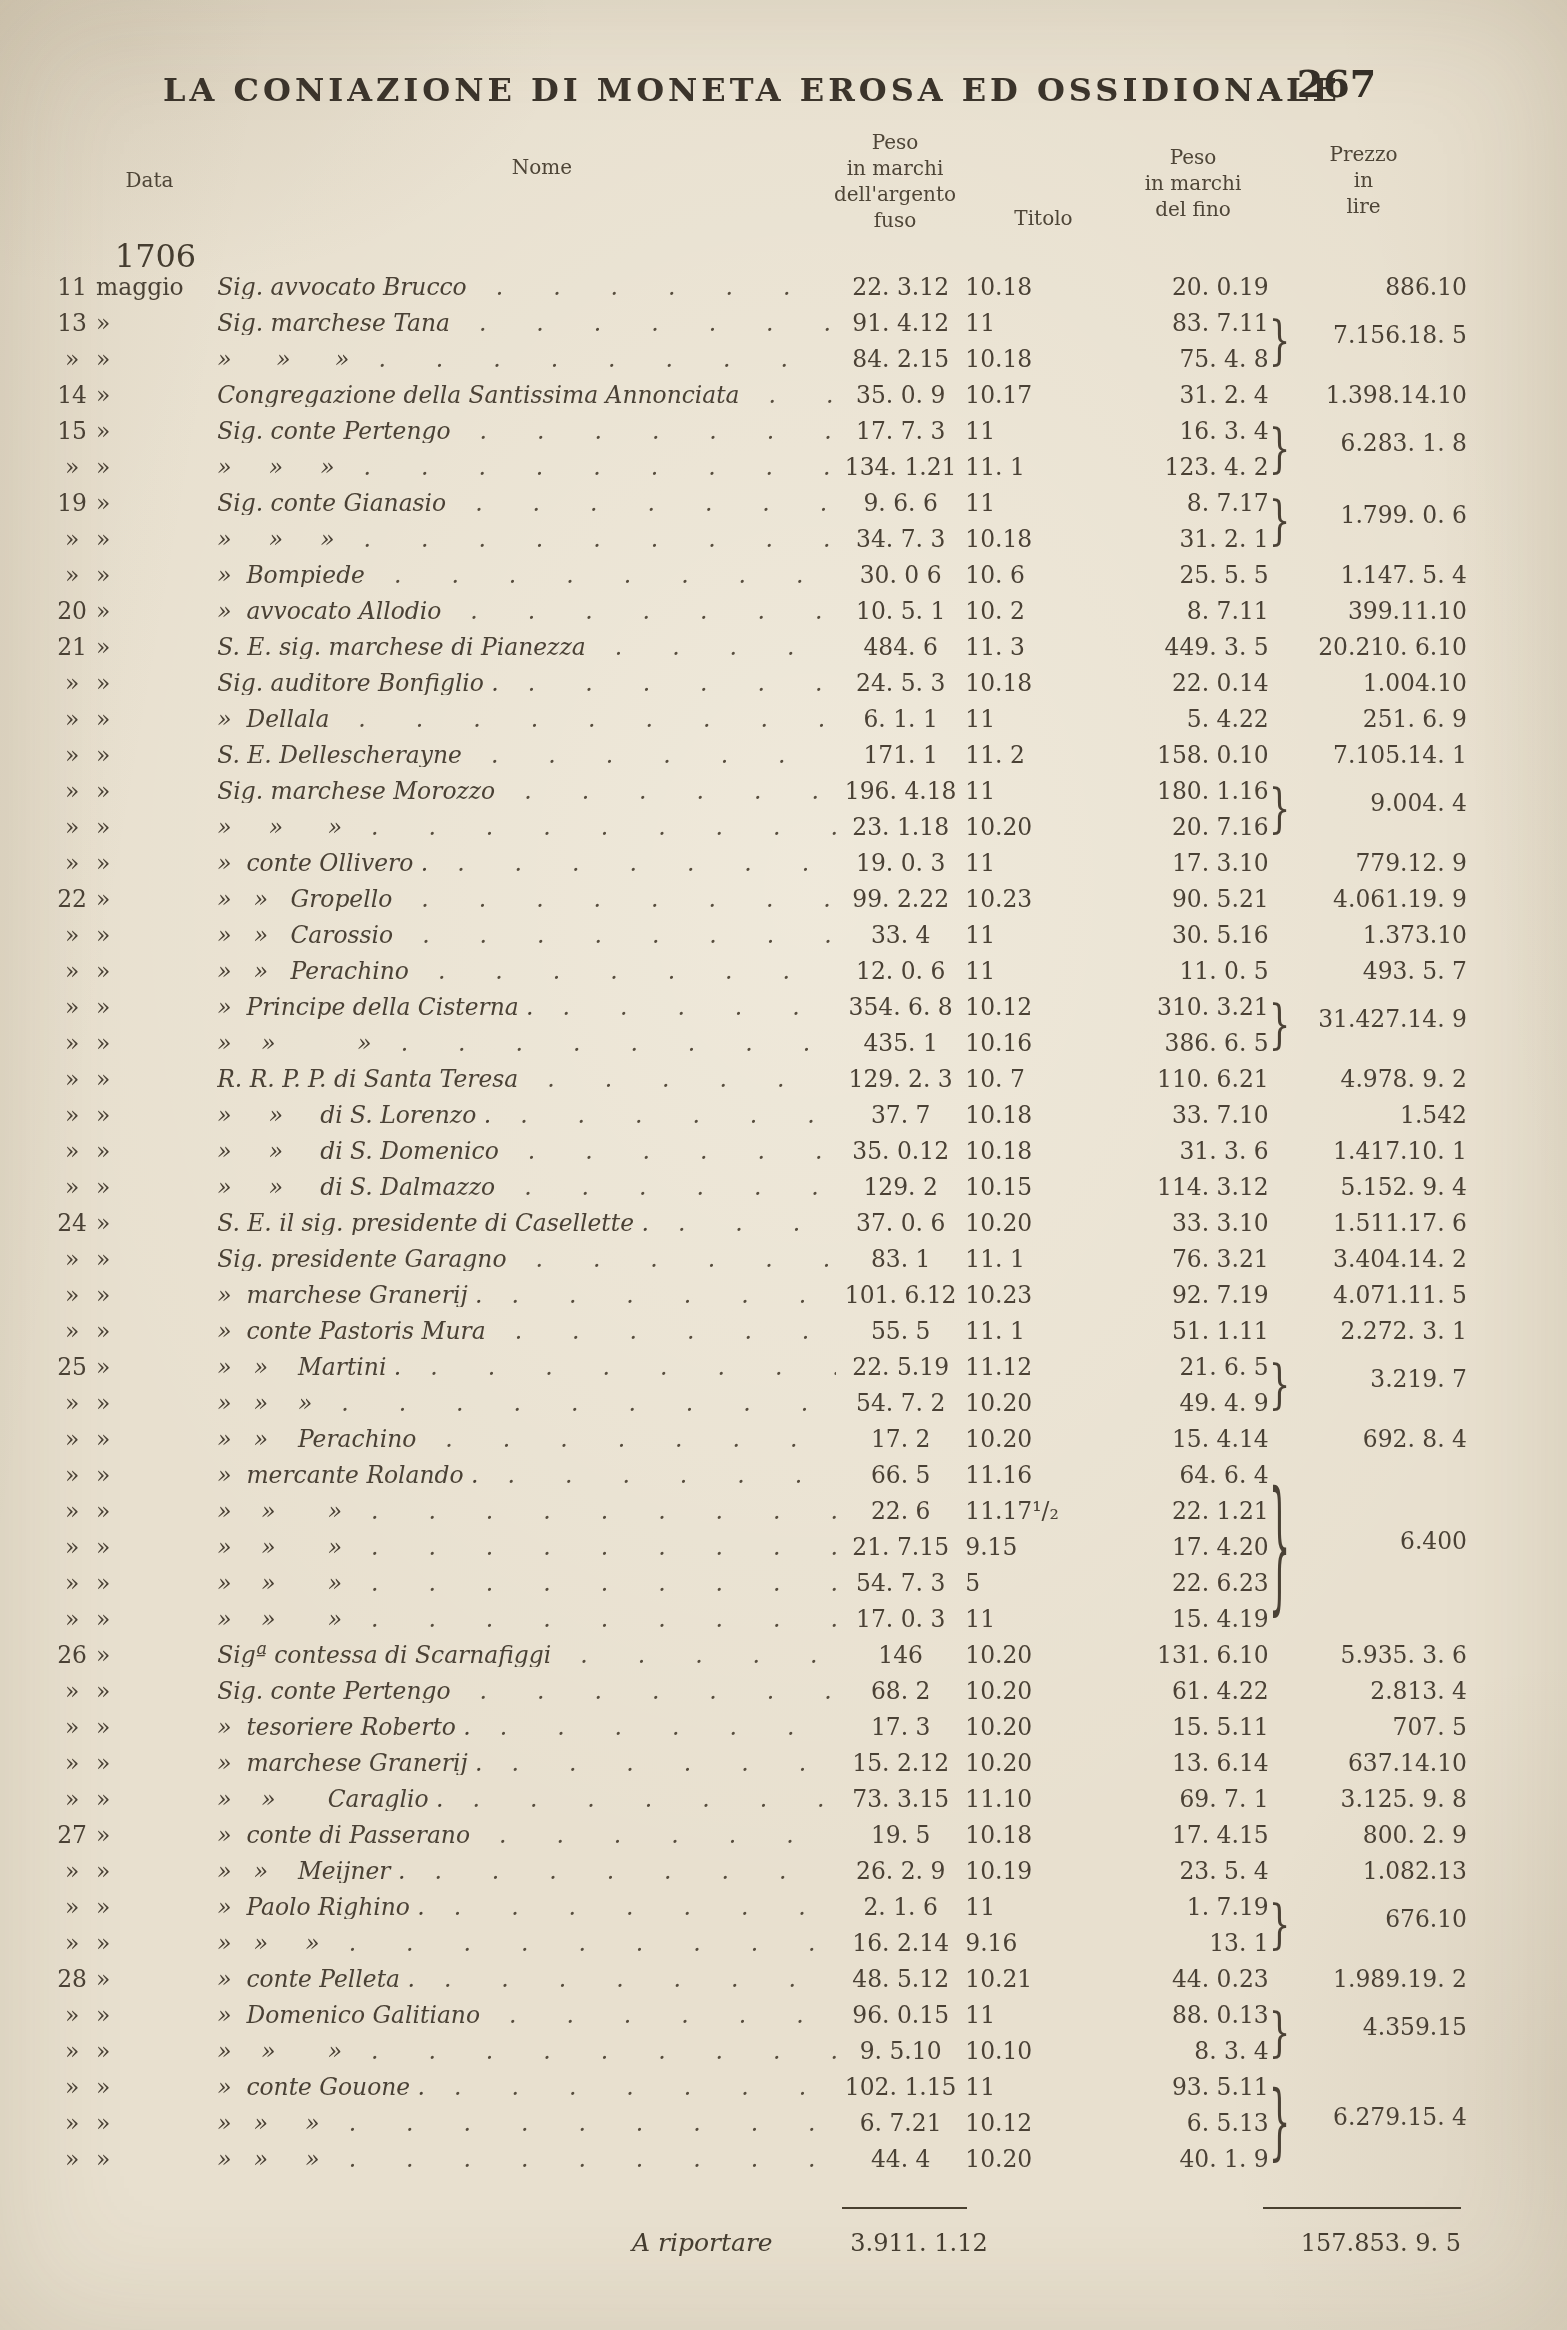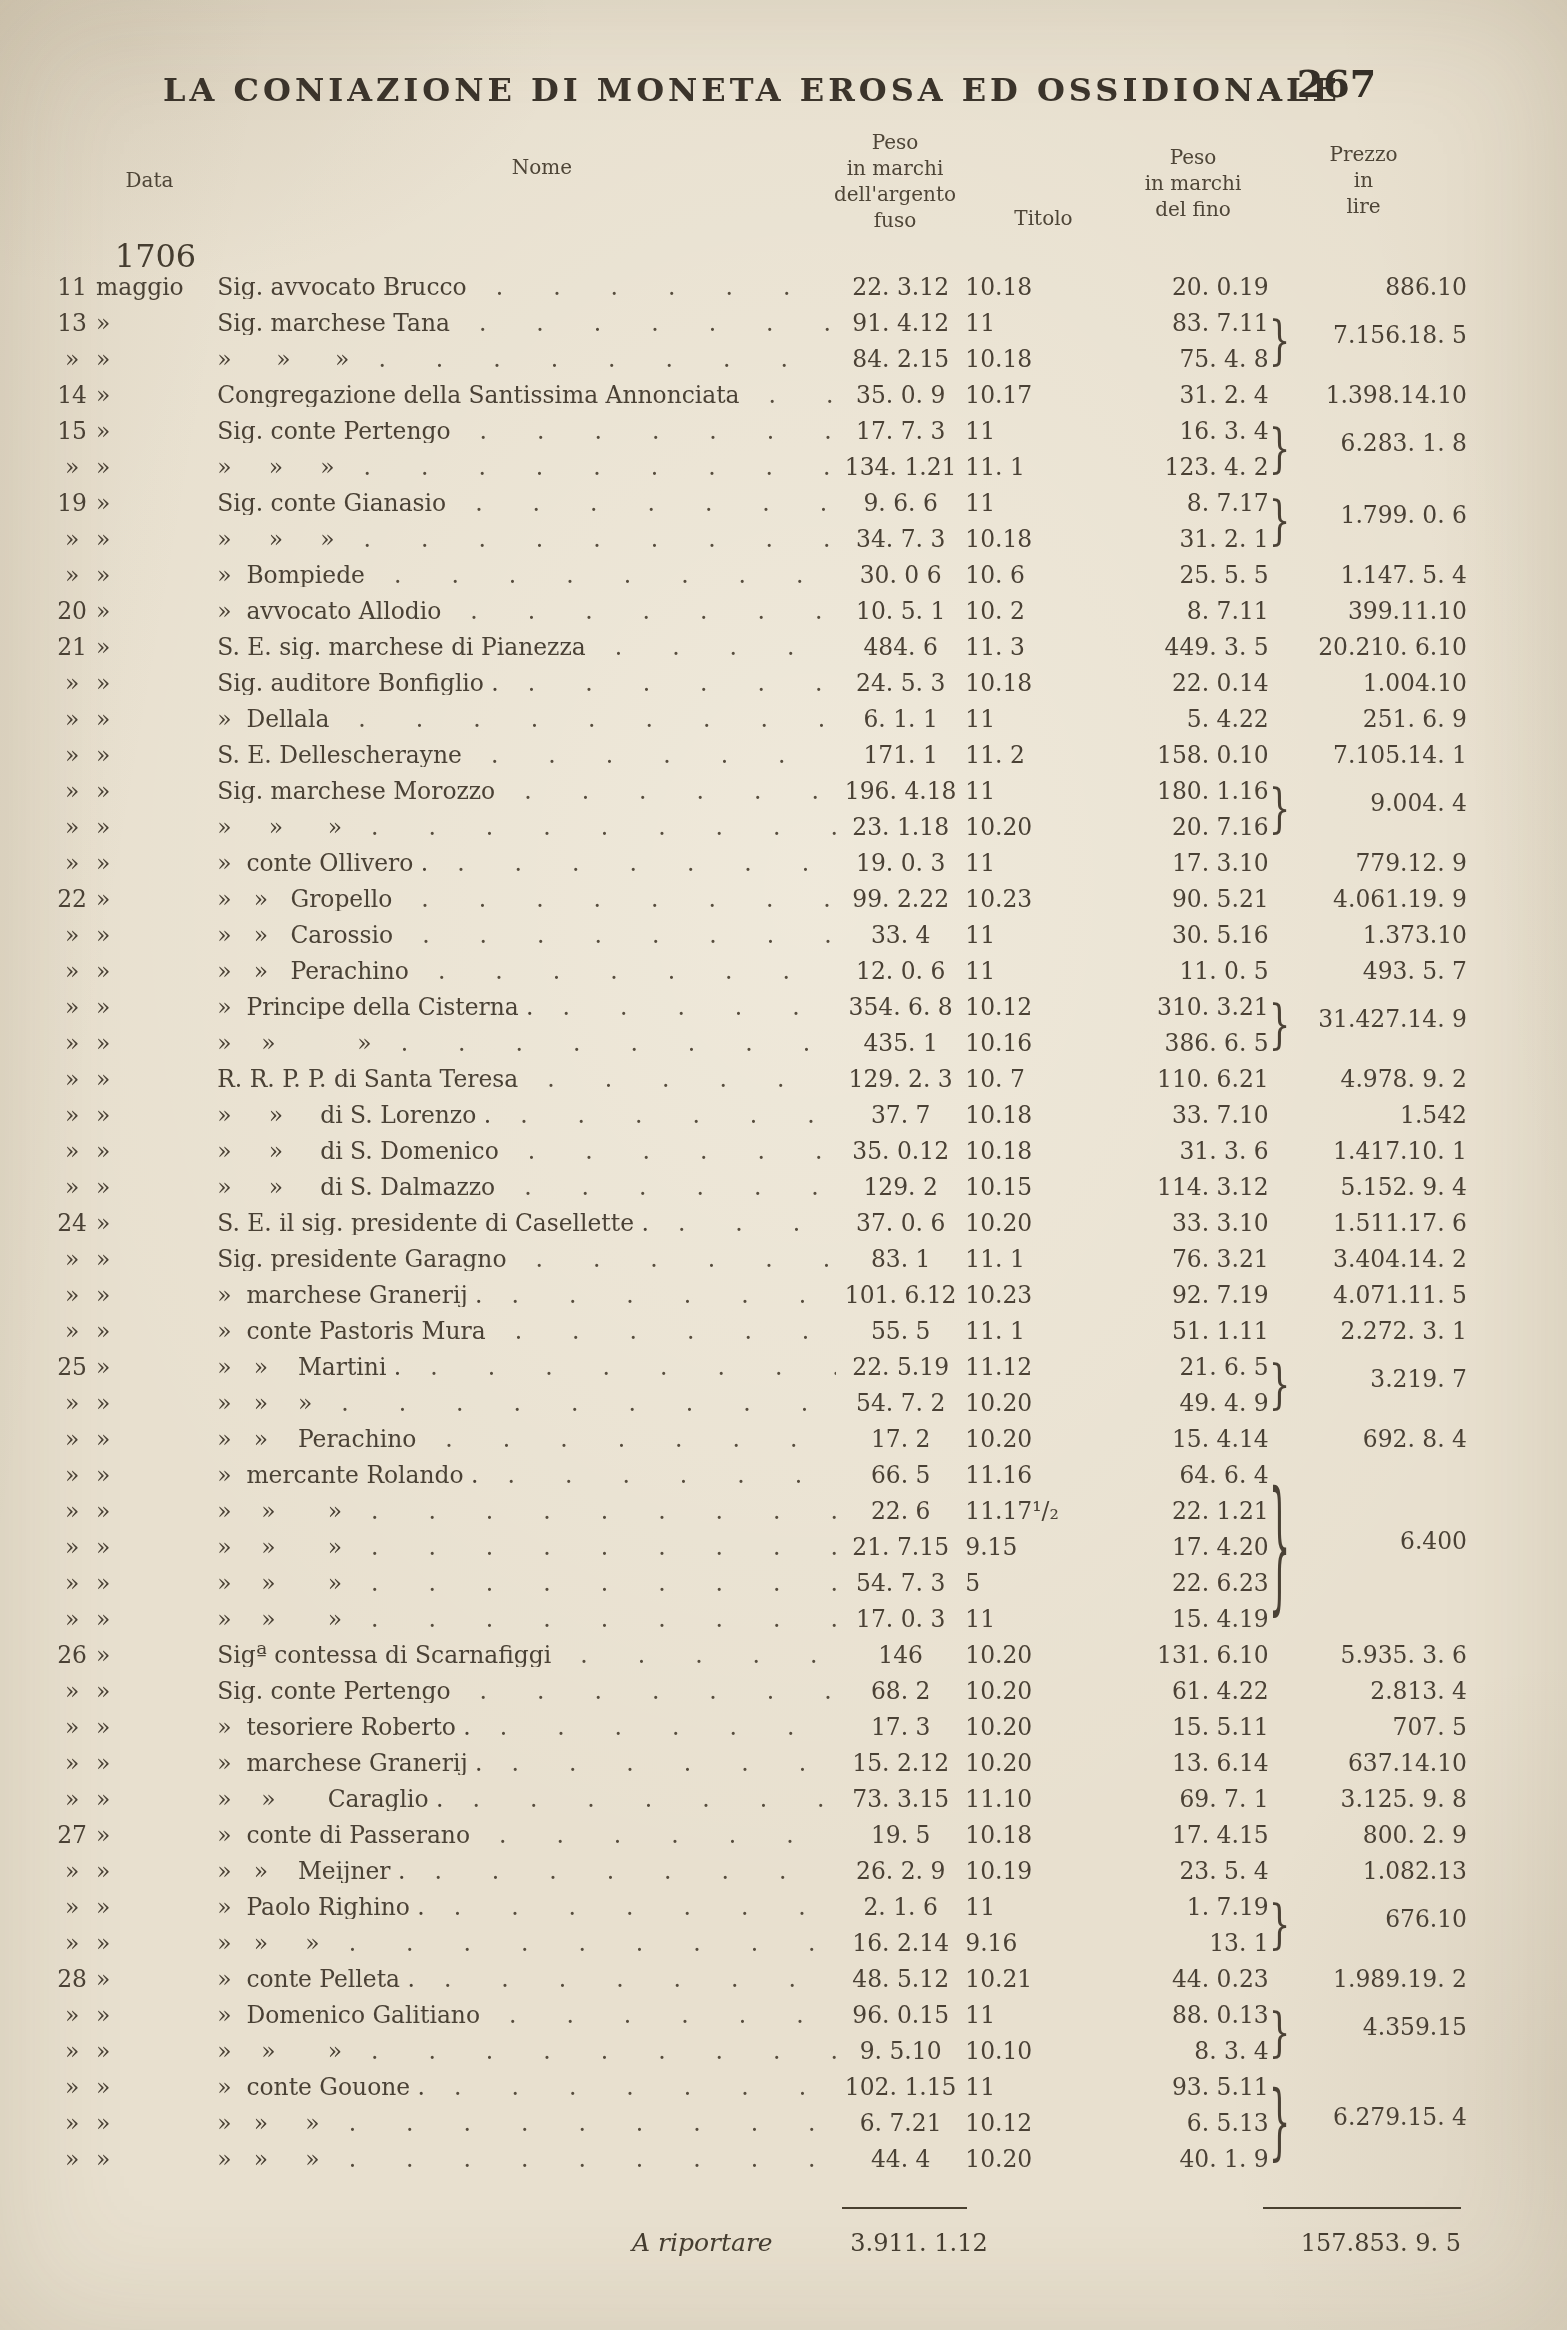--- a/index.html
+++ b/index.html
@@ -37,21 +37,21 @@
     position:absolute;left:48px;top:269px;width:1419px;
     border-collapse:collapse;table-layout:fixed;
   }
   table.ledger tr{height:36px;}
   table.ledger td{
     padding:0;font-size:23.4px;line-height:1.05;vertical-align:middle;
     white-space:pre;color:#4a4135;overflow:hidden;
   }
   td.c-day{text-align:center;}
   td.c-month{text-align:left;}
-  td.c-name{padding-left:24px;}
+  td.c-name{padding-left:24px;font-style:italic;}
   .namewrap{display:flex;align-items:baseline;overflow:hidden;}
   .leader{
     flex:1;overflow:hidden;white-space:nowrap;margin-left:29px;
     letter-spacing:50px;font-size:23.4px;color:#564c3d;
   }
   td.c-arg{text-align:center;padding-right:9.7px;}
   td.c-tit{padding-left:31px;}
   td.c-fino{text-align:right;padding-right:11.3px;}
   td.c-prezzo{padding-right:6.5px;}
   .pcell{display:flex;align-items:flex-start;height:100%;}

